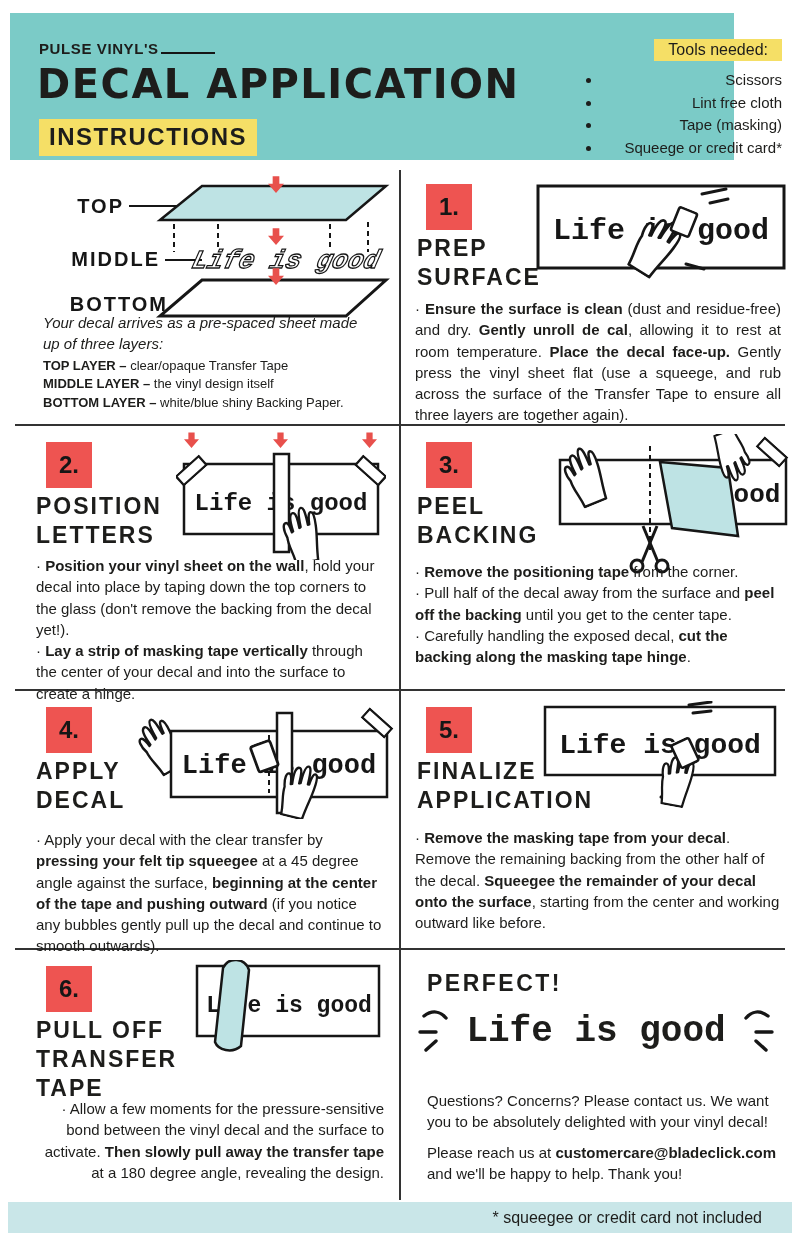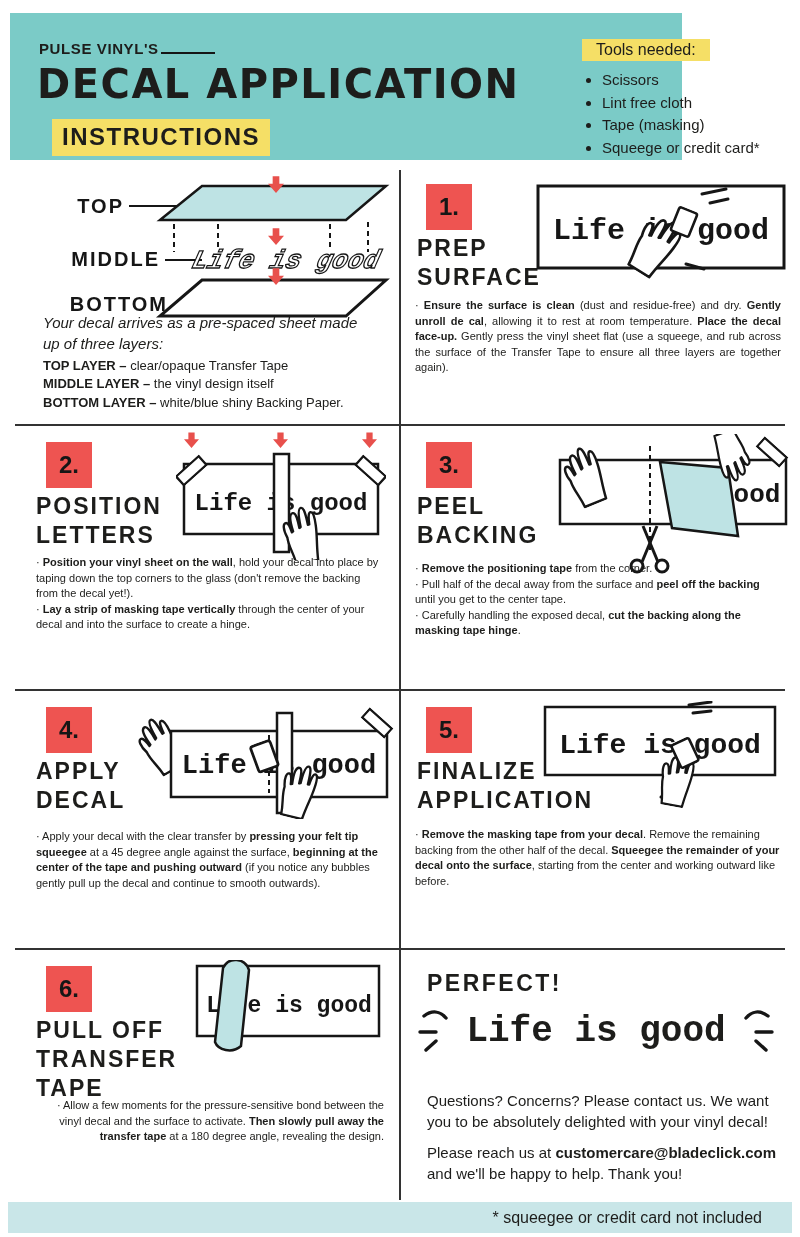--- a/index.html
+++ b/index.html
@@ -5,26 +5,26 @@
   :root{
     --teal:#7BCBC7; --teal-light:#BEE3E4; --teal-footer:#C9E6E8;
     --yellow:#F5DF66; --red:#EE5451; --arrow-red:#E8504C; --ink:#1D1D1B; --line:#333333;
   }
   *{box-sizing:border-box;margin:0;padding:0;}
   html,body{background:#ffffff;}
   body{font-family:"Liberation Sans",sans-serif;color:var(--ink);}
   #page{position:relative;width:800px;height:1237px;background:#ffffff;overflow:hidden;}
 
   
-  .header{position:absolute;left:10px;top:13px;width:672px;height:147px;background:var(--teal);}
+  .header{position:absolute;left:10px;top:13px;width:724px;height:147px;background:var(--teal);text-align:right;}
   .brand{position:absolute;left:29px;top:27px;font-size:15px;font-weight:bold;letter-spacing:0.6px;}
   .brand-line{display:inline-block;width:54px;height:13px;border-bottom:2px solid #161616;margin-left:2px;}
   .title{position:absolute;left:27px;top:48px;font-family:"DejaVu Sans","Liberation Sans",sans-serif;
          font-size:40px;font-weight:bold;letter-spacing:1.5px;}
-  .subtitle{position:absolute;left:42px;top:106px;background:var(--yellow);padding:4px 10px 5px 10px;
+  .subtitle{position:absolute;left:29px;top:106px;background:var(--yellow);padding:4px 10px 5px 10px;
             font-size:24px;font-weight:bold;letter-spacing:1.5px;}
   .tools{position:absolute;left:572px;top:26px;width:200px;}
   .tools-label{display:inline-block;background:var(--yellow);padding:2px 14px;font-size:16px;}
   .tools ul{margin:8px 0 0 20px;font-size:15px;line-height:1.5;}
 
   
   .vline{position:absolute;left:399px;top:170px;width:2px;height:1030px;background:var(--line);}
   .hline{position:absolute;left:15px;width:770px;height:2px;background:var(--line);}
   #hline1{top:424px;} #hline2{top:689px;} #hline3{top:948px;}
 
@@ -39,21 +39,21 @@
   #cell-s6{left:10px;top:950px;height:250px;}
   #cell-perfect{left:402px;top:950px;height:250px;}
 
   .badge{position:absolute;width:46px;height:46px;background:var(--red);color:#161616;
          display:flex;align-items:center;justify-content:center;font-size:24px;font-weight:bold;}
   .left-col .badge{left:36px;top:16px;}
   .right-col .badge{left:24px;top:16px;}
   .step-title{position:absolute;top:66px;font-weight:bold;font-size:23px;letter-spacing:2px;line-height:1.27;}
   .left-col .step-title{left:26px;}
   .right-col .step-title{left:15px;}
-  .step-body{position:absolute;font-size:11px;line-height:1.42;}
+  .step-body{position:absolute;font-size:15px;line-height:1.42;}
   .left-col .step-body{left:26px;right:14px;}
   .right-col .step-body{left:13px;right:9px;}
   .justify div{text-align:justify;}
   #cell-s1 .step-body{top:130px;} #cell-s2 .step-body{top:129px;}
   #cell-s3 .step-body{top:135px;} #cell-s4 .step-body{top:138px;}
   #cell-s5 .step-body{top:136px;} #cell-s6 .step-body{top:148px;text-align:right;}
 
   .illus{position:absolute;}
   #illus-s1{right:4px;top:12px;}   #illus-s2{right:12px;top:6px;}
   #illus-s3{right:0px;top:8px;}    #illus-s4{right:4px;top:16px;}

